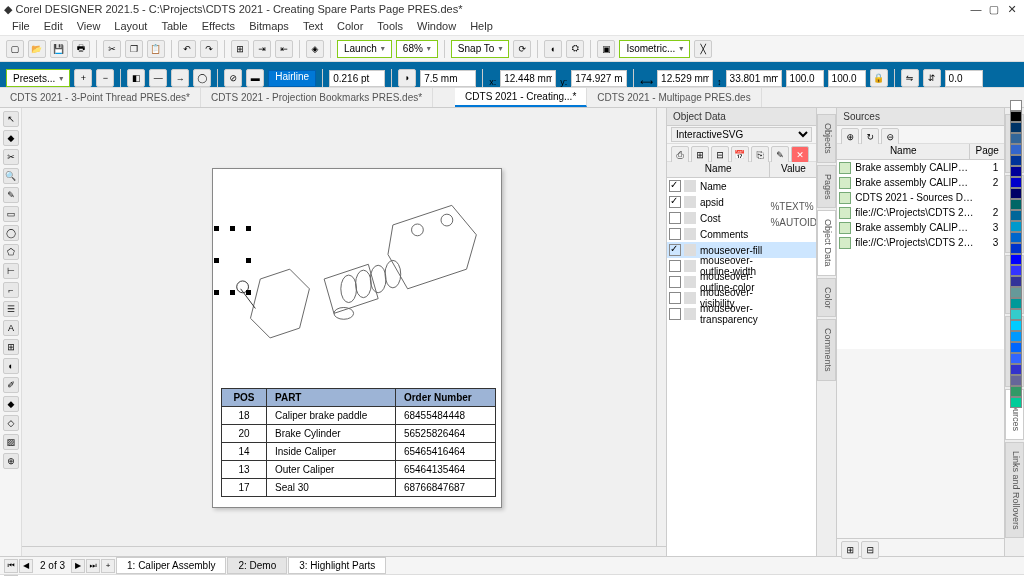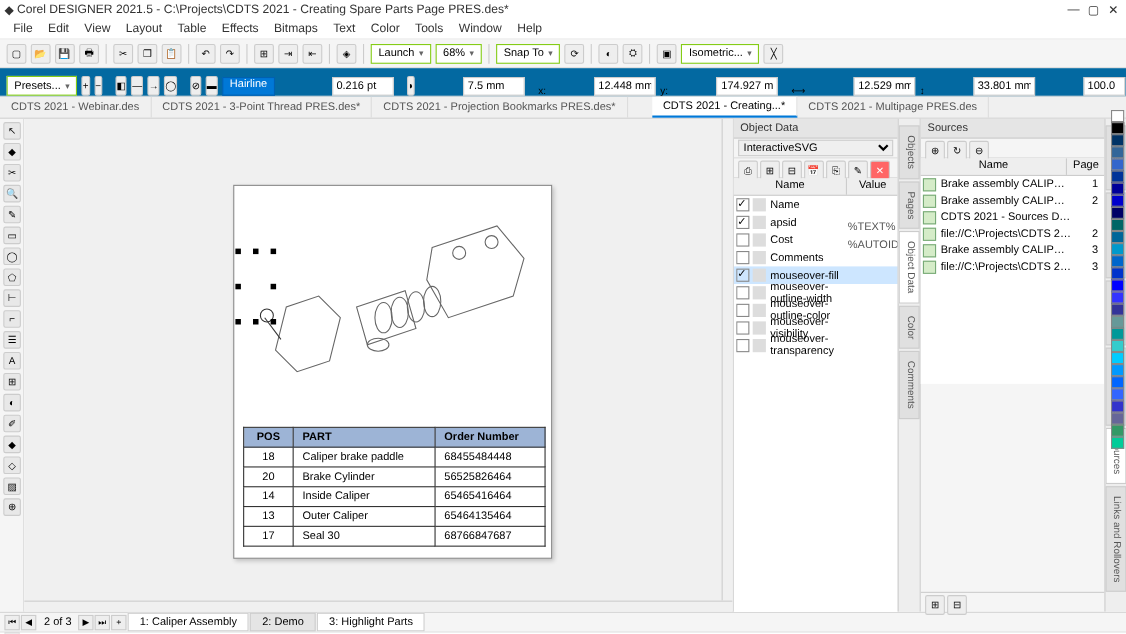--- a/index.html
+++ b/index.html
@@ -12,21 +12,21 @@
 .menubar { height: 18px; display: flex; gap: 2px; padding: 2px 6px; background: #fff; color: #333; border-bottom: 1px solid #e5e5e5; }
 .menubar span { padding: 0 6px; cursor: default; }
 
 .toolbar1 { height: 26px; display: flex; align-items: center; gap: 4px; padding: 0 6px; background: #f5f5f5; border-bottom: 1px solid #ddd; }
 .tb-btn { width: 18px; height: 18px; background: #eee; border: 1px solid #ccc; border-radius: 2px; display: inline-flex; align-items: center; justify-content: center; font-size: 9px; }
 .tb-sep { width: 1px; height: 18px; background: #ccc; margin: 0 2px; }
 .tb-drop { height: 18px; border: 1px solid #84cc16; background: #fff; padding: 0 6px; font-size: 10px; display: inline-flex; align-items: center; }
 .tb-drop::after { content: "▾"; margin-left: 4px; font-size: 8px; color: #666; }
 
 .toolbar2 { height: 26px; display: flex; align-items: flex-end; gap: 4px; padding: 0 6px; background: #0369a1; border-bottom: 1px solid #ddd; font-size: 10px; }
-.prop-input { height: 17px; width: 70px; border: 1px solid #ccc; background: #fff; padding: 0 3px; font-size: 10px; margin-left: 40px; }
+.prop-input { height: 17px; width: 70px; border: 1px solid #ccc; background: #fff; padding: 0 3px; font-size: 10px; }
 .prop-small { width: 56px; }
 .hairline-btn { height: 17px; background: #0078d7; color: #fff; padding: 0 6px; border: 1px solid #0060b0; font-size: 10px; }
 
 .doc-tabs { height: 20px; display: flex; align-items: stretch; background: #f0f0f0; border-bottom: 1px solid #ccc; }
 .doc-tab { padding: 2px 10px; font-size: 10px; color: #555; border-right: 1px solid #ddd; display: flex; align-items: center; cursor: default; }
 .doc-tab.active { background: #fff; color: #000; border-bottom: 2px solid #0078d7; margin-left: 22px; }
 
 .content { display: flex; height: 448px; }
 
 .tools-left { width: 22px; background: #f5f5f5; border-right: 1px solid #ddd; display: flex; flex-direction: column; gap: 3px; padding: 3px; }
@@ -185,21 +185,20 @@
   <input class="prop-input" style="width: 38px;" value="100.0">
   <input class="prop-input" style="width: 38px;" value="100.0">
   <span class="tb-btn">🔒</span>
   <span class="tb-sep"></span>
   <span class="tb-btn">⇋</span>
   <span class="tb-btn">⇵</span>
   <input class="prop-input" style="width: 38px;" value="0.0">
 </div>
 
 <div class="doc-tabs" id="doc-tabs">
-    <div class="doc-tab">CDTS 2021 - Webinar.des</div>
     <div class="doc-tab">CDTS 2021 - 3-Point Thread PRES.des*</div>
     <div class="doc-tab">CDTS 2021 - Projection Bookmarks PRES.des*</div>
     <div class="doc-tab active">CDTS 2021 - Creating...*</div>
     <div class="doc-tab">CDTS 2021 - Multipage PRES.des</div>
   </div>
 
 <div class="content">
 
   <div class="tools-left">
     <div class="tool">↖</div>

